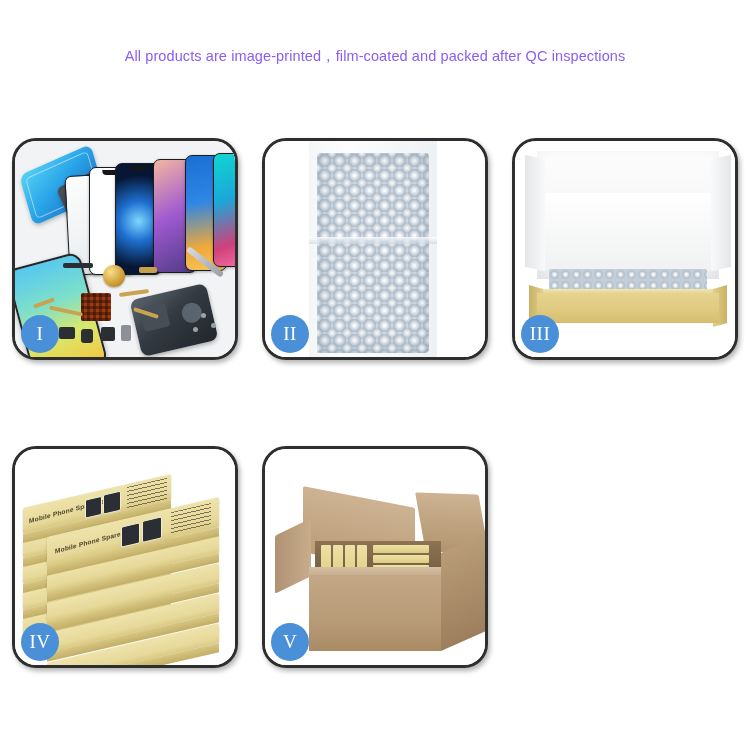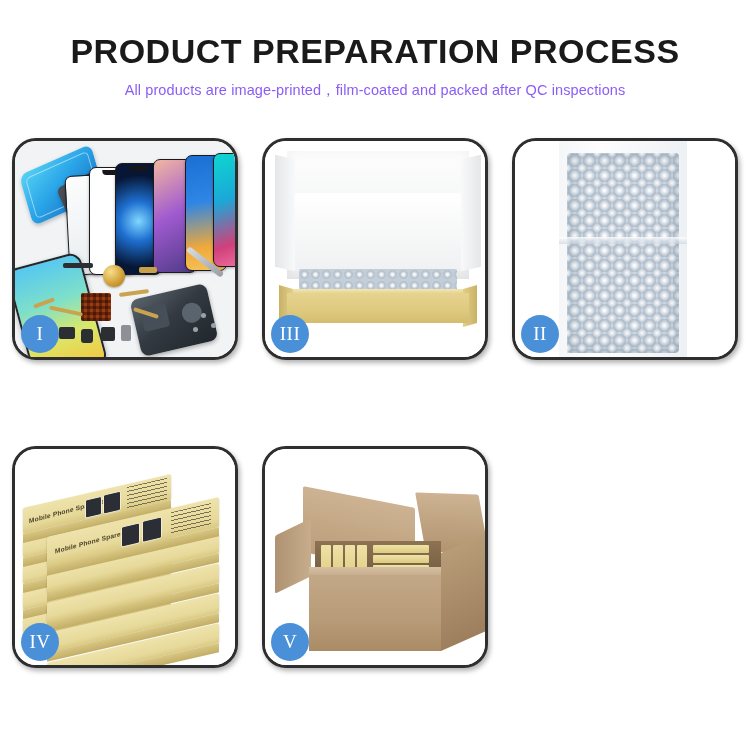--- a/index.html
+++ b/index.html
@@ -310,21 +310,20 @@
     background:linear-gradient(180deg,#f4f4f4,#e7e8ea);
     transform:skewY(-8deg);
   }
 </style>
 </head>
 <body>
 
 <div class="page">
 
   <div class="header">
-    <div class="title">PRODUCT PREPARATION PROCESS</div>
     <div class="subtitle">All products are image-printed，film-coated and packed after QC inspections</div>
   </div>
 
   <div class="grid">
 
     <div class="card">
       <div class="scene p1">
         <div class="film"></div>
         <div class="chassis-top"></div>
         <div class="phone-fan">
@@ -356,42 +355,42 @@
         <div class="flex f4"></div>
         <div class="tool"></div>
         <div class="screw sw1"></div>
         <div class="screw sw2"></div>
         <div class="screw sw3"></div>
       </div>
       <div class="badge">I</div>
     </div>
 
     <div class="card">
+      <div class="scene p2">
+        <div class="wrap-bg"></div>
+        <div class="bubbles"></div>
+        <div class="wrap-seam"></div>
+      </div>
+      <div class="badge">II</div>
+    </div>
+
+    <div class="card">
       <div class="scene p3">
         <div class="lid"></div>
         <div class="foam"></div>
         <div class="inner-bubbles"></div>
         <div class="box-rim"></div>
         <div class="box-left-flap"></div>
         <div class="box-right-flap"></div>
         <div class="box-front"></div>
       </div>
       <div class="badge">III</div>
     </div>
 
     <div class="card">
-      <div class="scene p2">
-        <div class="wrap-bg"></div>
-        <div class="bubbles"></div>
-        <div class="wrap-seam"></div>
-      </div>
-      <div class="badge">II</div>
-    </div>
-
-    <div class="card">
       <div class="scene p4">
         <div class="stack">
           <div class="kbox kb5">
               <div class="side"></div>
             </div>
           <div class="kbox kb4">
               <div class="side"></div>
             </div>
           <div class="kbox kb3">
               <div class="side"></div>

